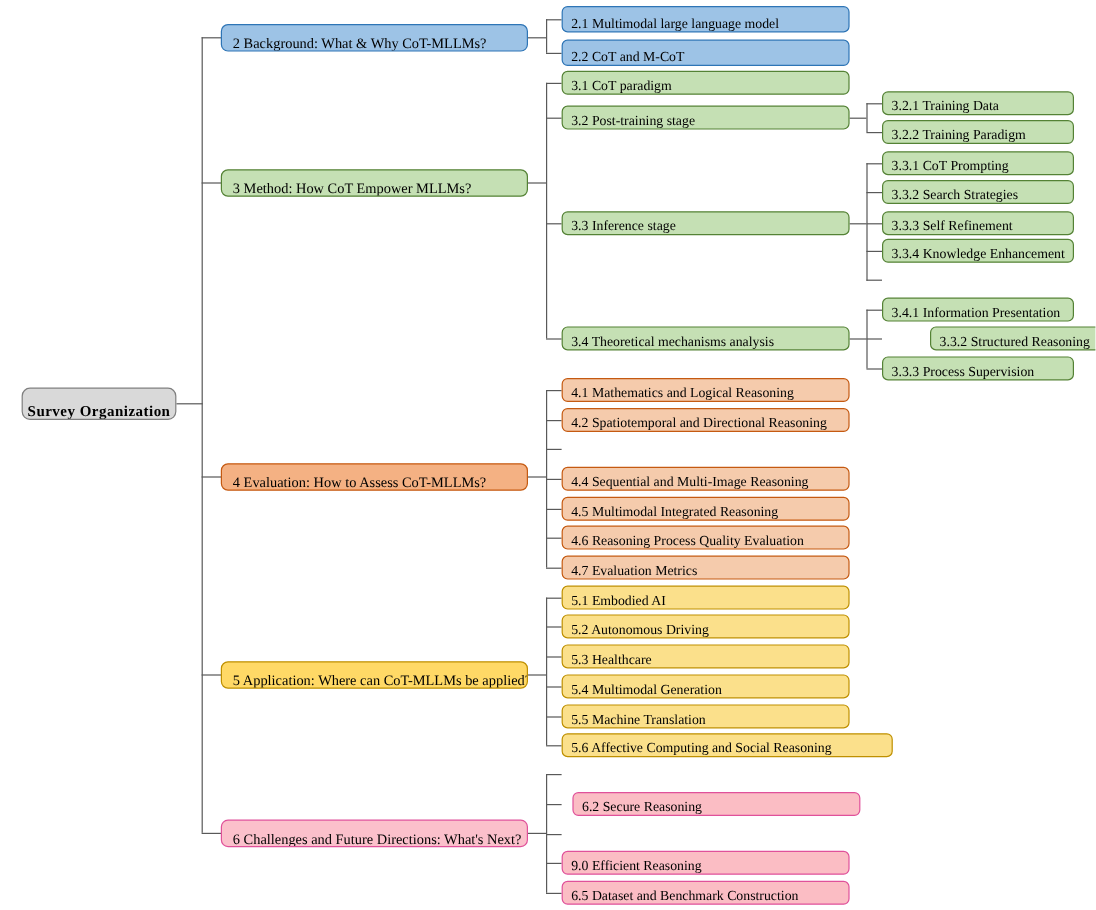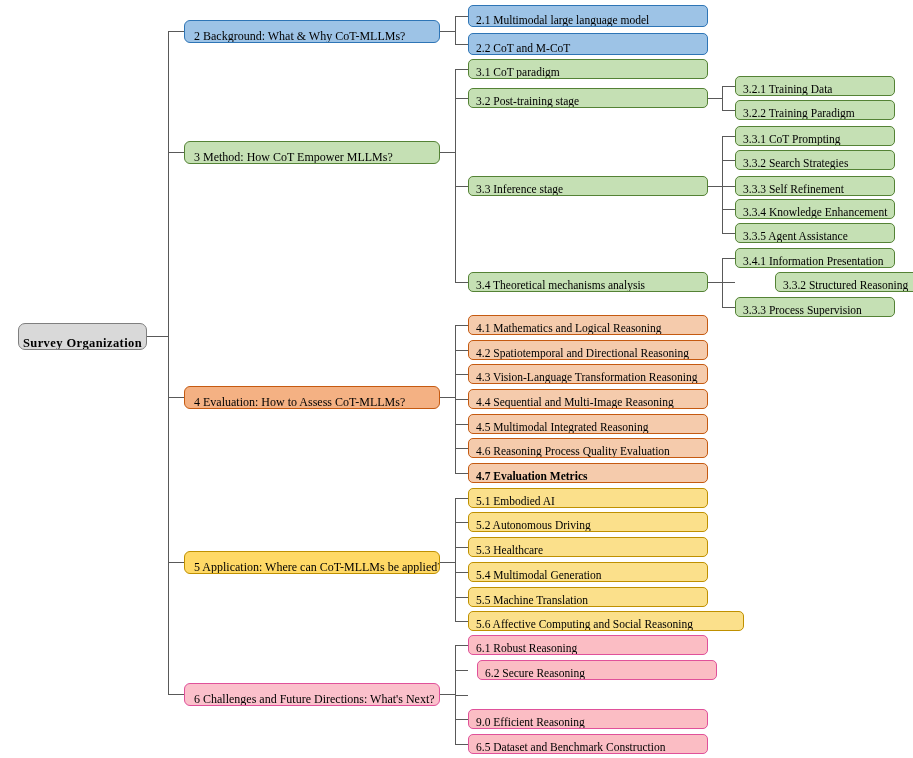--- a/index.html
+++ b/index.html
@@ -216,53 +216,47 @@
   </div>
   <div class="node l4" style="left:735px; top:150px; width:160px; height:20px;">
     <span class="label">3.3.2 Search Strategies</span>
   </div>
   <div class="node l4" style="left:735px; top:176px; width:160px; height:20px;">
     <span class="label">3.3.3 Self Refinement</span>
   </div>
   <div class="node l4" style="left:735px; top:199px; width:160px; height:20px;">
     <span class="label">3.3.4 Knowledge Enhancement</span>
   </div>
-  <div class="node l4" style="left:735px; top:223px; width:160px; height:20px;">
-    <span class="label">3.3.5 Agent Assistance</span>
-  </div>
 
   <div class="node l4" style="left:735px; top:248px; width:160px; height:20px;">
     <span class="label">3.4.1 Information Presentation</span>
   </div>
   <div class="node l4" style="left:735px; top:272px; width:160px; height:20px;margin-left:40px;">
     <span class="label">3.3.2 Structured Reasoning</span>
   </div>
   <div class="node l4" style="left:735px; top:297px; width:160px; height:20px;">
     <span class="label">3.3.3 Process Supervision</span>
   </div>
 
   <div class="node l3 orange" style="left:468px; top:315px; width:240px; height:20px;">
     <span class="label">4.1 Mathematics and Logical Reasoning</span>
   </div>
   <div class="node l3 orange" style="left:468px; top:340px; width:240px; height:20px;">
     <span class="label">4.2 Spatiotemporal and Directional Reasoning</span>
   </div>
-  <div class="node l3 orange" style="left:468px; top:364px; width:240px; height:20px;">
-    <span class="label">4.3 Vision-Language Transformation Reasoning</span>
-  </div>
   <div class="node l3 orange" style="left:468px; top:389px; width:240px; height:20px;">
     <span class="label">4.4 Sequential and Multi-Image Reasoning</span>
   </div>
   <div class="node l3 orange" style="left:468px; top:414px; width:240px; height:20px;">
     <span class="label">4.5 Multimodal Integrated Reasoning</span>
   </div>
   <div class="node l3 orange" style="left:468px; top:438px; width:240px; height:20px;">
     <span class="label">4.6 Reasoning Process Quality Evaluation</span>
   </div>
-  <div class="node l3 orange" style="left:468px; top:463px; width:240px; height:20px;font-weight:bold;">
+  <div class="node l3 orange" style="left:468px; top:463px; width:240px; height:20px;">
     <span class="label">4.7 Evaluation Metrics</span>
   </div>
 
   <div class="node l3 yellow" style="left:468px; top:488px; width:240px; height:20px;">
     <span class="label">5.1 Embodied AI</span>
   </div>
   <div class="node l3 yellow" style="left:468px; top:512px; width:240px; height:20px;">
     <span class="label">5.2 Autonomous Driving</span>
   </div>
   <div class="node l3 yellow" style="left:468px; top:537px; width:240px; height:20px;">
@@ -271,23 +265,20 @@
   <div class="node l3 yellow" style="left:468px; top:562px; width:240px; height:20px;">
     <span class="label">5.4 Multimodal Generation</span>
   </div>
   <div class="node l3 yellow" style="left:468px; top:587px; width:240px; height:20px;">
     <span class="label">5.5 Machine Translation</span>
   </div>
   <div class="node l3 yellow" style="left:468px; top:611px; width:276px; height:20px;">
     <span class="label">5.6 Affective Computing and Social Reasoning</span>
   </div>
 
-  <div class="node l3 pink" style="left:468px; top:635px; width:240px; height:20px;">
-    <span class="label">6.1 Robust Reasoning</span>
-  </div>
   <div class="node l3 pink" style="left:477px; top:660px; width:240px; height:20px;">
     <span class="label">6.2 Secure Reasoning</span>
   </div>
   <div class="node l3 pink" style="left:468px; top:709px; width:240px; height:20px;">
     <span class="label">9.0 Efficient Reasoning</span>
   </div>
   <div class="node l3 pink" style="left:468px; top:734px; width:240px; height:20px;">
     <span class="label">6.5 Dataset and Benchmark Construction</span>
   </div>
 

